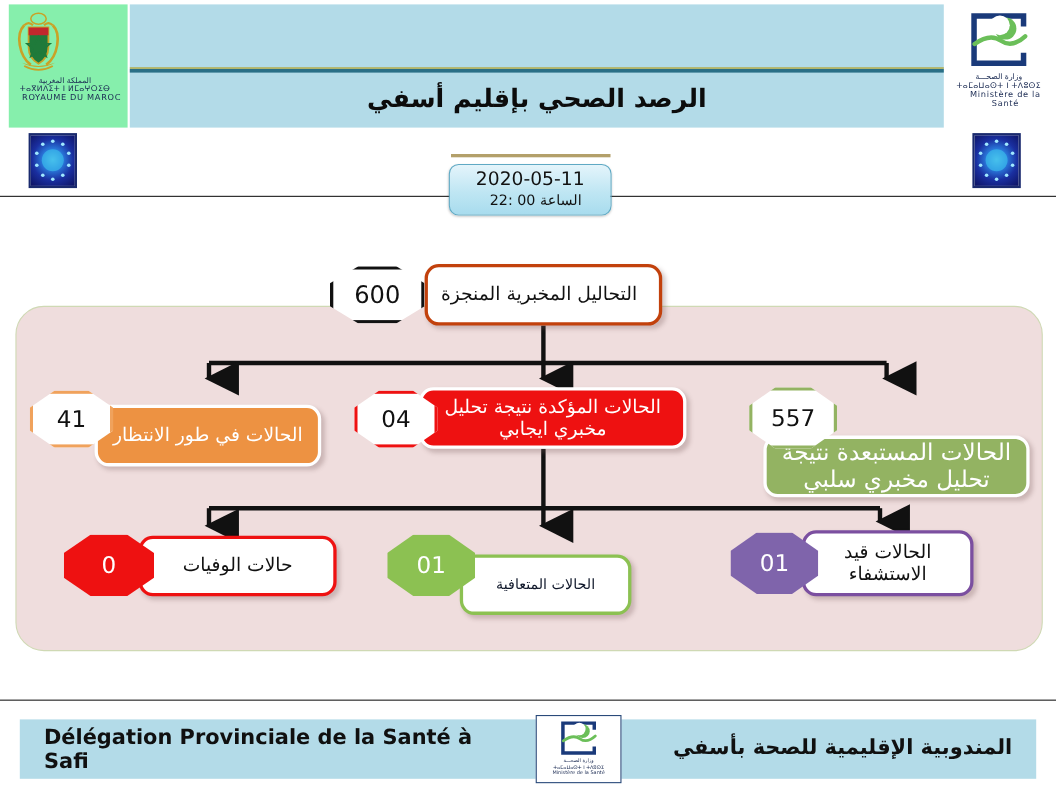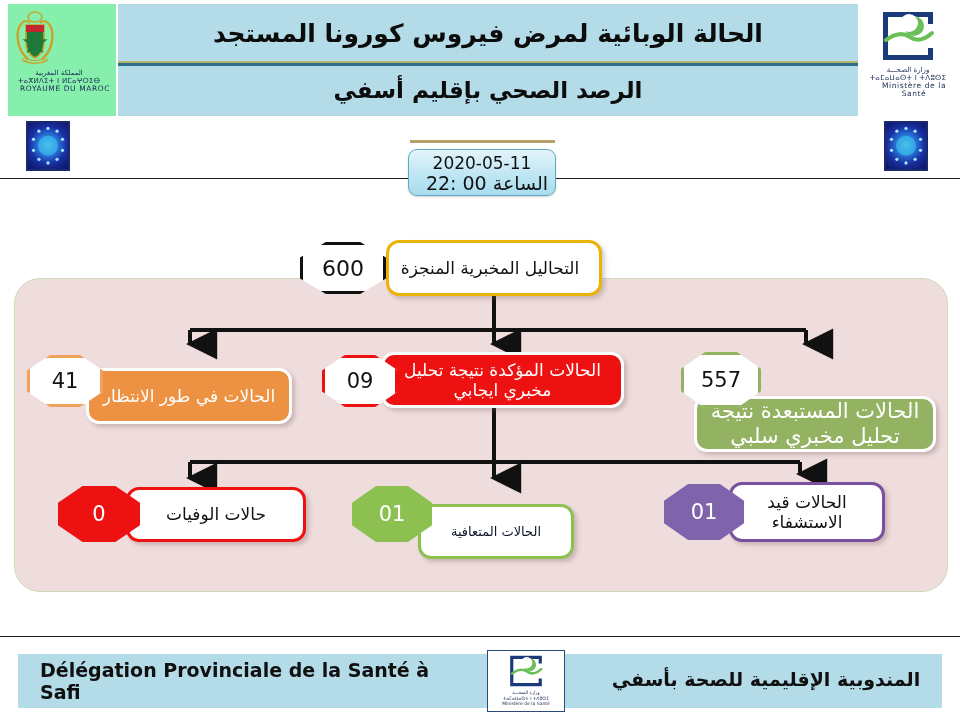--- a/index.html
+++ b/index.html
@@ -72,21 +72,21 @@
   }
   
   .date-chip{
     position:absolute;left:408px;top:149px;width:146px;height:45px;
     background:linear-gradient(to bottom,#e4f4fb 0%,#bfe6f3 55%,#a8dcee 100%);
     border:1.5px solid #5fa9c4;border-radius:9px;
     display:flex;flex-direction:column;align-items:center;justify-content:center;
     box-shadow:0 1px 2px rgba(0,0,0,.18);
   }
   .date-chip .d1{font-size:17px;color:#111;line-height:20px;}
-  .date-chip .d2{font-size:19px;color:#111;line-height:20px;direction:rtl;margin-left:10px;}
+  .date-chip .d2{font-size:13px;color:#111;line-height:20px;direction:rtl;margin-left:10px;}
   
   .panel{
     position:absolute;left:14px;top:278px;width:932px;height:312px;
     background:#efdddd;border:1.5px solid #cfd9b4;border-radius:26px;
   }
   
   .node{position:absolute;}
   .oct{
     position:absolute;width:74px;height:60px;
     clip-path:polygon(30% 0,70% 0,100% 30%,100% 70%,70% 100%,30% 100%,0 70%,0 30%);
@@ -96,21 +96,21 @@
   .pill{
     position:absolute;border-radius:13px;
     display:flex;align-items:center;justify-content:center;
     text-align:center;direction:rtl;line-height:1.18;
     box-sizing:border-box;z-index:2;
   }
   .pill.shadow{box-shadow:3px 3px 4px rgba(120,90,90,.30);}
   
   #n-top .pill{
     left:386px;top:240px;width:216px;height:56px;
-    background:#ffffff;border:3px solid #eab308;font-size:17px;color:#111;
+    background:#ffffff;border:3px solid #c2410c;font-size:17px;color:#111;
     padding-right:8px;
   }
   #n-top .oct{
     left:300px;top:242px;width:86px;height:52px;
     background:#ffffff;border:3px solid #111;color:#111;font-size:22px;
   }
   
   #n-wait .pill{
     left:86px;top:352px;width:206px;height:56px;
     background:#ed9242;border:3px solid #ffffff;color:#ffffff;font-size:17px;margin-top:16px;
@@ -194,21 +194,20 @@
   .footer-logo .moh-mark{width:40px;height:38px;}
   .footer-logo .logo-cap{font-size:4.5px;line-height:5.6px;}
 </style>
 </head>
 <body>
 
 <div class="header">
   <div class="header-band"></div>
   <div class="header-rule"></div>
 
-  <div class="title-main">الحالة الوبائية لمرض فيروس كورونا المستجد</div>
   <div class="title-sub">الرصد الصحي بإقليم أسفي</div>
 
   <div class="logo-left">
     <svg class="crest" viewBox="0 0 54 62">
       <ellipse cx="27" cy="10" rx="7" ry="5" fill="none" stroke="#c9a227" stroke-width="1.4"></ellipse>
       <path d="M14 16 Q8 22 10 34 Q12 46 20 52" fill="none" stroke="#c9a227" stroke-width="2.4"></path>
       <path d="M40 16 Q46 22 44 34 Q42 46 34 52" fill="none" stroke="#c9a227" stroke-width="2.4"></path>
       <path d="M14 16 Q18 12 22 16" fill="none" stroke="#c9a227" stroke-width="2"></path>
       <path d="M40 16 Q36 12 32 16" fill="none" stroke="#c9a227" stroke-width="2"></path>
       <path d="M18 18 h18 v18 q0 10 -9 15 q-9 -5 -9 -15 z" fill="#1f7a3a" stroke="#c9a227" stroke-width="1.6"></path>
@@ -315,21 +314,21 @@
   <div class="pill shadow">
     <span>الحالات في طور الانتظار</span>
   </div>
   <div class="oct">41</div>
 </div>
 
 <div class="node" id="n-conf">
   <div class="pill shadow">
     <span>الحالات المؤكدة نتيجة تحليل مخبري ايجابي</span>
   </div>
-  <div class="oct">09</div>
+  <div class="oct">04</div>
 </div>
 
 <div class="node" id="n-excl">
   <div class="pill shadow">
     <span>الحالات المستبعدة نتيجة تحليل مخبري سلبي</span>
   </div>
   <div class="oct">557</div>
 </div>
 
 <div class="node" id="n-death">

